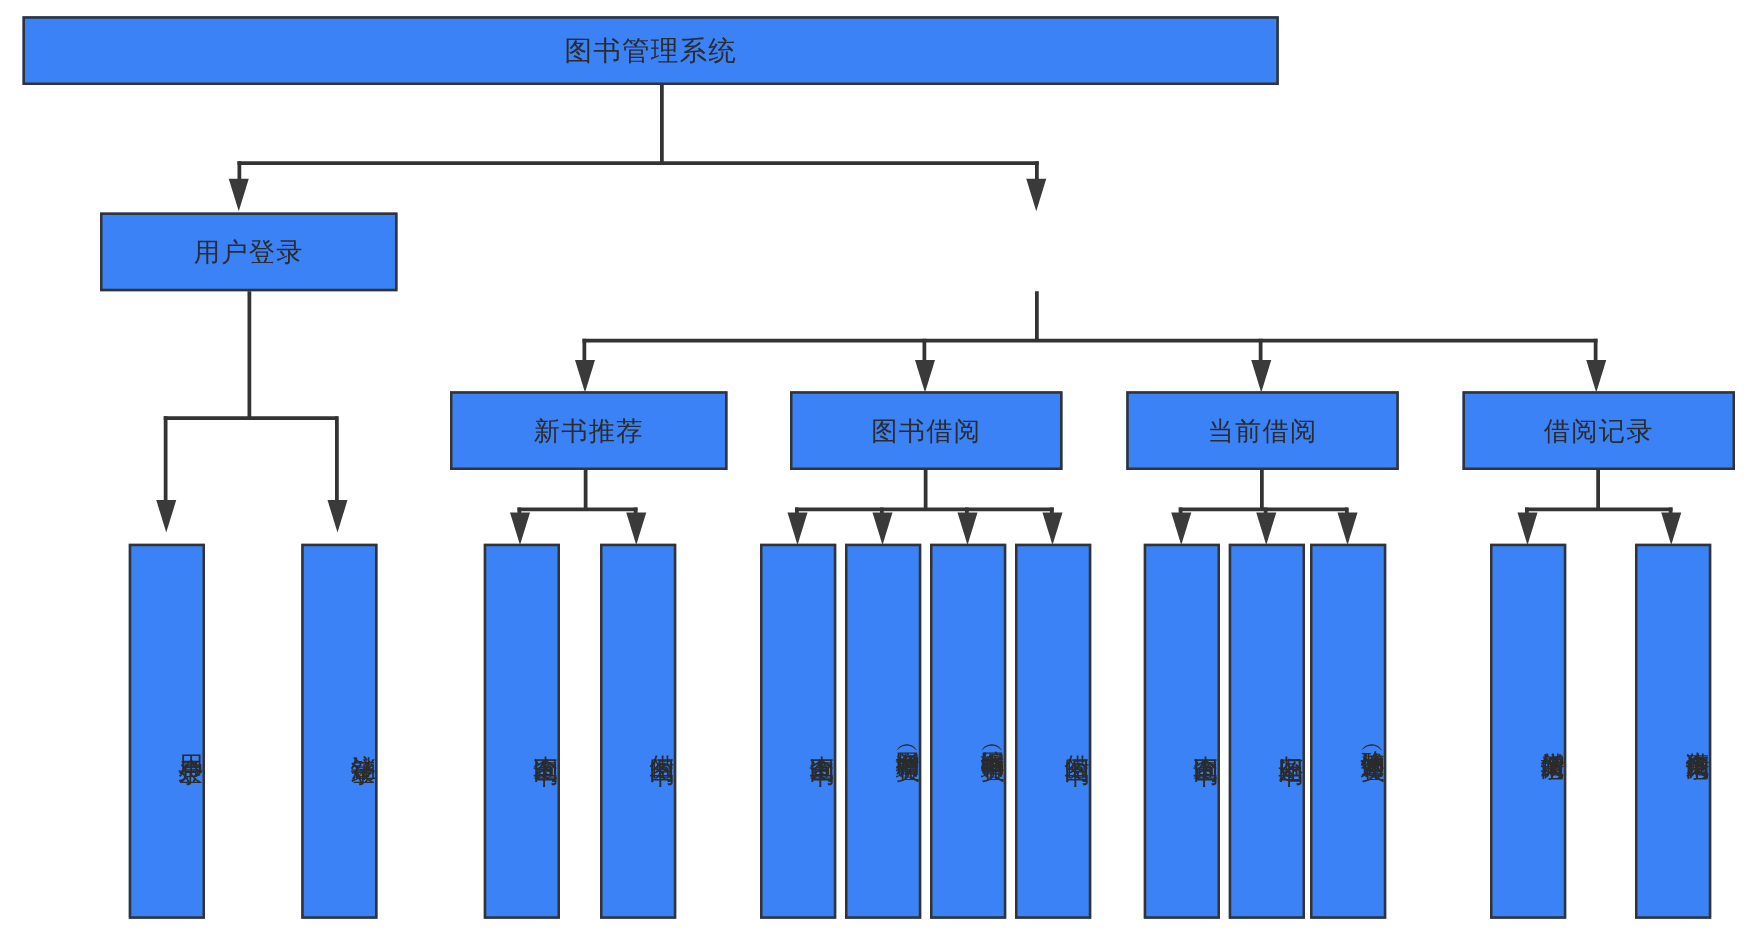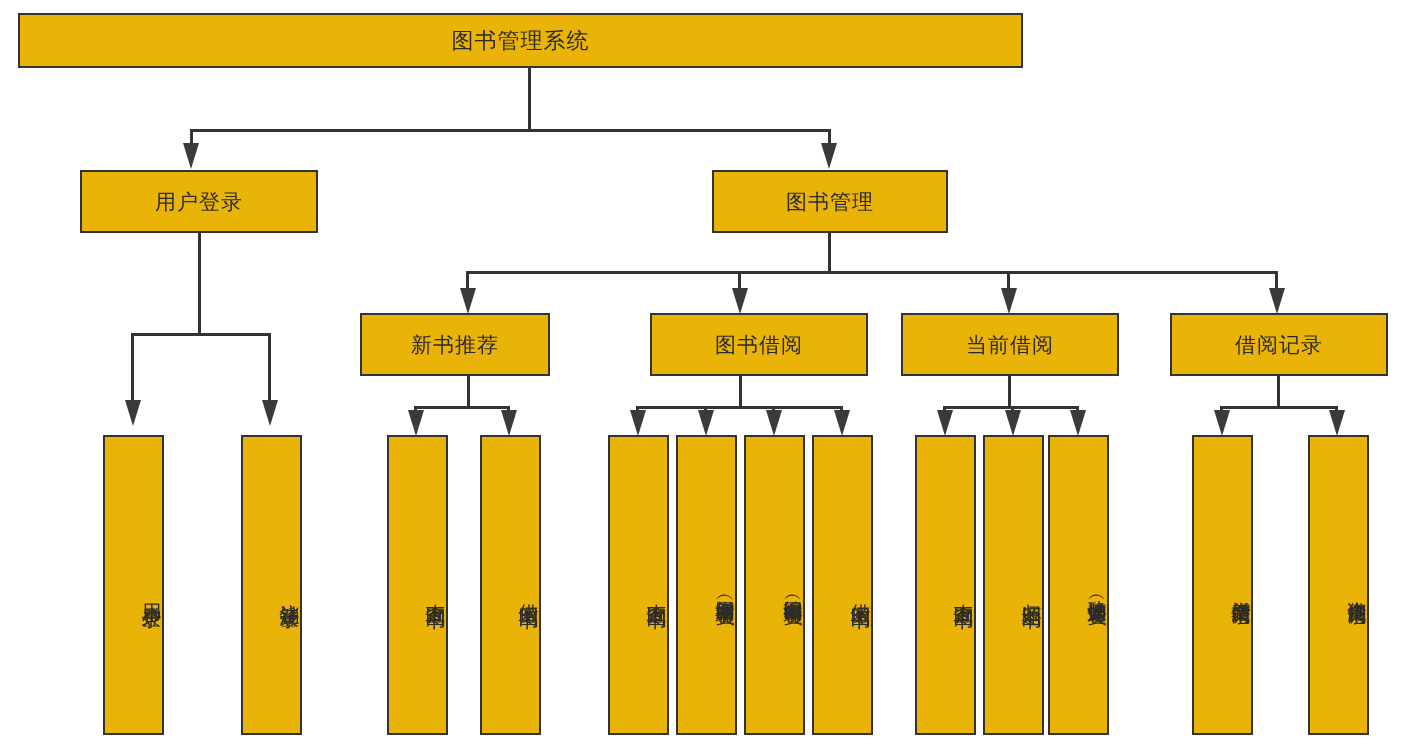--- a/index.html
+++ b/index.html
@@ -14,21 +14,21 @@
     position: relative;
     width: 1405px;
     height: 747px;
     background: #ffffff;
     overflow: hidden;
   }
   .node {
     position: absolute;
     box-sizing: border-box;
     border: 2px solid #333333;
-    background: #eab308;
+    background: #3b82f6;
     display: flex;
     align-items: center;
     justify-content: center;
     color: #2b2b2b;
   }
   .node.h-label {
     font-size: 21px;
     letter-spacing: 1px;
     white-space: nowrap;
   }
@@ -84,42 +84,41 @@
   <div class="edge v" style="left:528px; top:68px; width:3px; height:63px;"></div>
 
   <div class="edge h" style="left:190px; top:129px; width:641px; height:3px;"></div>
 
   <div class="edge v" style="left:190px; top:129px; width:3px; height:18px;"></div>
   <div class="arrow" style="left:183px; top:143px;"></div>
   <div class="edge v" style="left:828px; top:129px; width:3px; height:18px;"></div>
   <div class="arrow" style="left:821px; top:143px;"></div>
 
   <div class="node h-label" style="left:80px; top:170px; width:238px; height:63px;">用户登录</div>
-  <div class="node h-label" style="left:712px; top:170px; width:236px; height:63px;">图书管理</div>
 
   <div class="edge v" style="left:198px; top:233px; width:3px; height:102px;"></div>
   <div class="edge h" style="left:131px; top:333px; width:139px; height:3px;"></div>
   <div class="edge v" style="left:131px; top:333px; width:3px; height:70px;"></div>
   <div class="arrow" style="left:125px; top:400px;"></div>
   <div class="edge v" style="left:268px; top:333px; width:3px; height:70px;"></div>
   <div class="arrow" style="left:262px; top:400px;"></div>
 
   <div class="edge v" style="left:828px; top:233px; width:3px; height:40px;"></div>
   <div class="edge h" style="left:466px; top:271px; width:812px; height:3px;"></div>
   <div class="edge v" style="left:466px; top:271px; width:3px; height:20px;"></div>
   <div class="arrow" style="left:460px; top:288px;"></div>
   <div class="edge v" style="left:738px; top:271px; width:3px; height:20px;"></div>
   <div class="arrow" style="left:732px; top:288px;"></div>
   <div class="edge v" style="left:1007px; top:271px; width:3px; height:20px;"></div>
   <div class="arrow" style="left:1001px; top:288px;"></div>
   <div class="edge v" style="left:1275px; top:271px; width:3px; height:20px;"></div>
   <div class="arrow" style="left:1269px; top:288px;"></div>
 
-  <div class="node h-label" style="left:360px; top:313px; width:190px; height:63px;">新书推荐</div>
-  <div class="node h-label" style="left:632px; top:313px; width:218px; height:63px;margin-left:18px;">图书借阅</div>
+  <div class="node h-label" style="left:360px; top:313px; width:222px; height:63px;">新书推荐</div>
+  <div class="node h-label" style="left:632px; top:313px; width:218px; height:63px;">图书借阅</div>
   <div class="node h-label" style="left:1170px; top:313px; width:218px; height:63px;">借阅记录</div>
   <div class="node h-label" style="left:901px; top:313px; width:218px; height:63px;">当前借阅</div>
 
   <div class="edge v" style="left:467px; top:376px; width:3px; height:32px;"></div>
   <div class="edge h" style="left:414px; top:406px; width:96px; height:3px;"></div>
   <div class="edge v" style="left:414px; top:406px; width:3px; height:10px;"></div>
   <div class="arrow" style="left:408px; top:410px;"></div>
   <div class="edge v" style="left:507px; top:406px; width:3px; height:10px;"></div>
   <div class="arrow" style="left:501px; top:410px;"></div>
 

